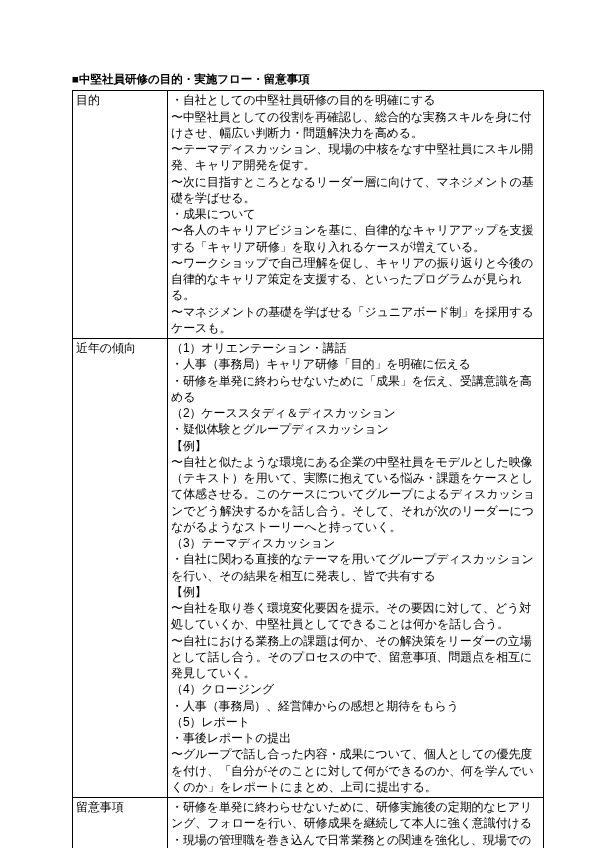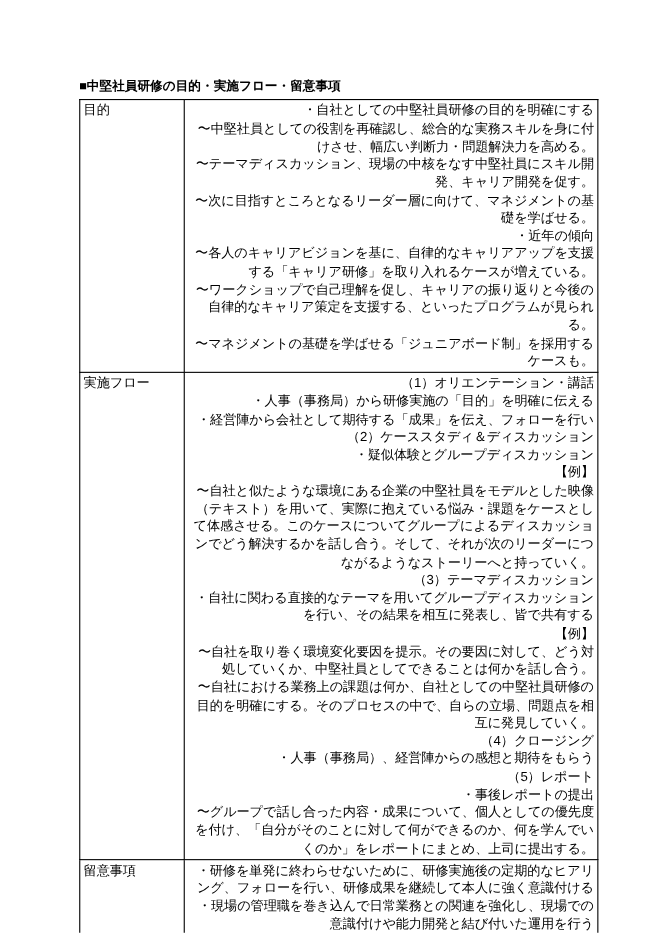--- a/index.html
+++ b/index.html
@@ -43,21 +43,20 @@
     font-size: 12px;
     line-height: 1.355;
     letter-spacing: -0.1px;
   }
   td.label-cell {
     width: 88px;
     font-size: 10.5px;
   }
   td.body-cell {
     width: 369px;
-    text-align: right;
   }
   .line {
     margin: 0;
     padding: 0;
     white-space: normal;
     word-break: break-all;
     overflow-wrap: anywhere;
     text-indent: 0;
   }
 </style>
@@ -71,42 +70,42 @@
   <table class="spec-table">
     <tbody>
 
       <tr>
         <td class="label-cell">目的</td>
         <td class="body-cell">
           <div class="line">・自社としての中堅社員研修の目的を明確にする</div>
           <div class="line">〜中堅社員としての役割を再確認し、総合的な実務スキルを身に付けさせ、幅広い判断力・問題解決力を高める。</div>
           <div class="line">〜テーマディスカッション、現場の中核をなす中堅社員にスキル開発、キャリア開発を促す。</div>
           <div class="line">〜次に目指すところとなるリーダー層に向けて、マネジメントの基礎を学ばせる。</div>
-          <div class="line">・近年の傾向</div>
+          <div class="line">・成果について</div>
           <div class="line">〜各人のキャリアビジョンを基に、自律的なキャリアアップを支援する「キャリア研修」を取り入れるケースが増えている。</div>
           <div class="line">〜ワークショップで自己理解を促し、キャリアの振り返りと今後の自律的なキャリア策定を支援する、といったプログラムが見られる。</div>
           <div class="line">〜マネジメントの基礎を学ばせる「ジュニアボード制」を採用するケースも。</div>
         </td>
       </tr>
 
       <tr>
-        <td class="label-cell">実施フロー</td>
+        <td class="label-cell">近年の傾向</td>
         <td class="body-cell">
           <div class="line">（1）オリエンテーション・講話</div>
-          <div class="line">・人事（事務局）から研修実施の「目的」を明確に伝える</div>
-          <div class="line">・経営陣から会社として期待する「成果」を伝え、フォローを行い</div>
+          <div class="line">・人事（事務局）キャリア研修「目的」を明確に伝える</div>
+          <div class="line">・研修を単発に終わらせないために「成果」を伝え、受講意識を高める</div>
           <div class="line">（2）ケーススタディ＆ディスカッション</div>
           <div class="line">・疑似体験とグループディスカッション</div>
           <div class="line">【例】</div>
           <div class="line">〜自社と似たような環境にある企業の中堅社員をモデルとした映像（テキスト）を用いて、実際に抱えている悩み・課題をケースとして体感させる。このケースについてグループによるディスカッションでどう解決するかを話し合う。そして、それが次のリーダーにつながるようなストーリーへと持っていく。</div>
           <div class="line">（3）テーマディスカッション</div>
           <div class="line">・自社に関わる直接的なテーマを用いてグループディスカッションを行い、その結果を相互に発表し、皆で共有する</div>
           <div class="line">【例】</div>
           <div class="line">〜自社を取り巻く環境変化要因を提示。その要因に対して、どう対処していくか、中堅社員としてできることは何かを話し合う。</div>
-          <div class="line">〜自社における業務上の課題は何か、自社としての中堅社員研修の目的を明確にする。そのプロセスの中で、自らの立場、問題点を相互に発見していく。</div>
+          <div class="line">〜自社における業務上の課題は何か、その解決策をリーダーの立場として話し合う。そのプロセスの中で、留意事項、問題点を相互に発見していく。</div>
           <div class="line">（4）クロージング</div>
           <div class="line">・人事（事務局）、経営陣からの感想と期待をもらう</div>
           <div class="line">（5）レポート</div>
           <div class="line">・事後レポートの提出</div>
           <div class="line">〜グループで話し合った内容・成果について、個人としての優先度を付け、「自分がそのことに対して何ができるのか、何を学んでいくのか」をレポートにまとめ、上司に提出する。</div>
         </td>
       </tr>
 
       <tr>
         <td class="label-cell">留意事項</td>

